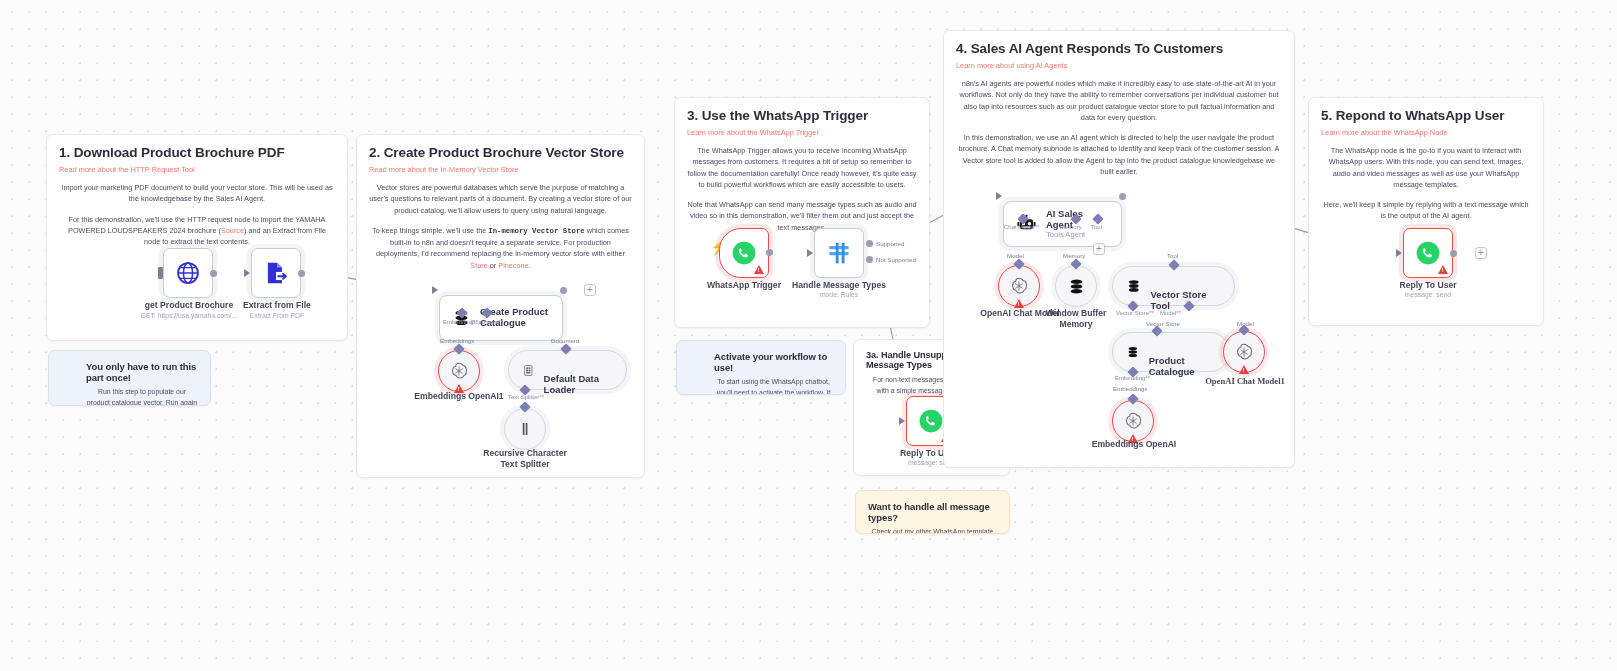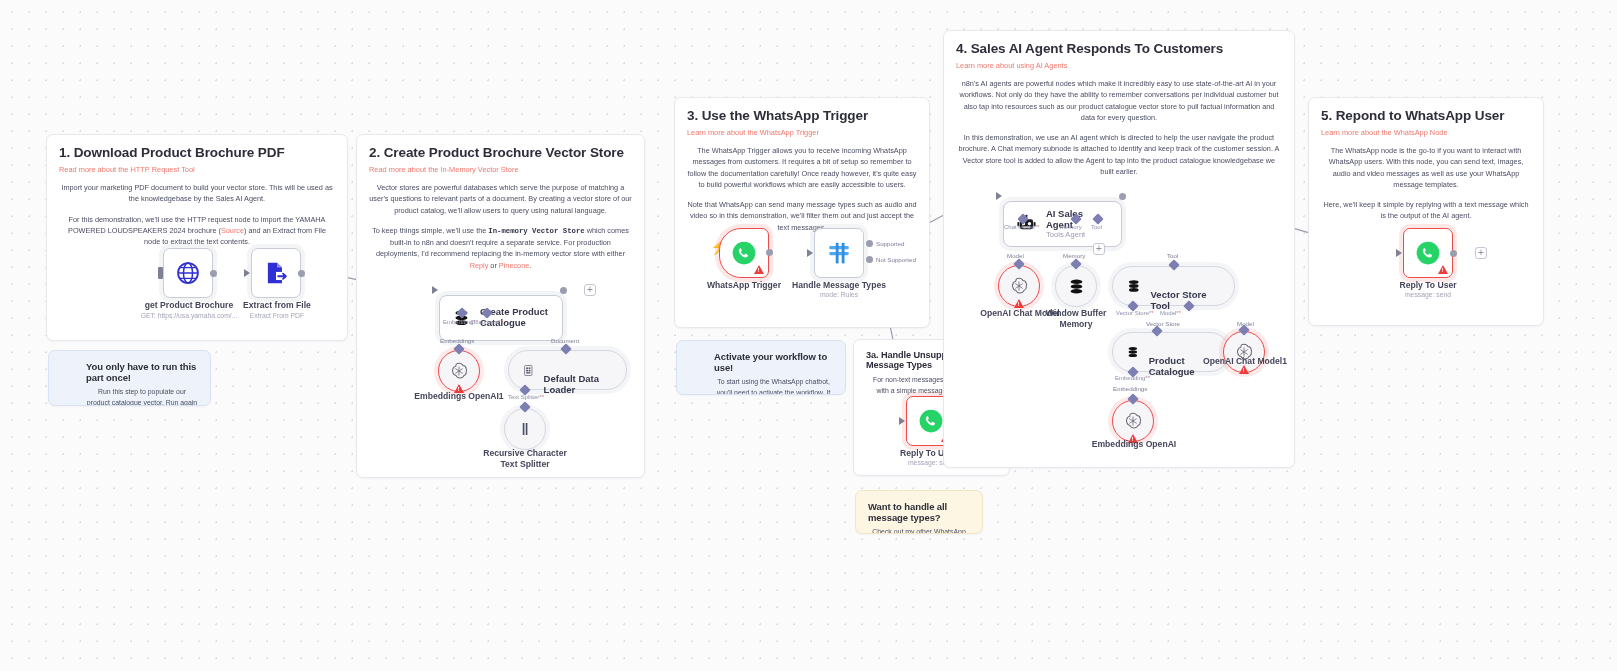--- a/index.html
+++ b/index.html
@@ -258,21 +258,21 @@
 
   <div class="sticky blue small" style="left:48px; top:350px; width:163px; height:56px;">
     <h3>You only have to run this part once!</h3>
     <p>Run this step to populate our product catalogue vector. Run again if you want to update the vector store with a new version.</p>
   </div>
 
   <div class="sticky" style="left:356px; top:134px; width:289px; height:344px;">
     <h3>2. Create Product Brochure Vector Store</h3>
     <a class="sublink">Read more about the In-Memory Vector Store</a>
     <p>Vector stores are powerful databases which serve the purpose of matching a user's questions to relevant parts of a document. By creating a vector store of our product catalog, we'll allow users to query using natural language.</p>
-    <p><span>To keep things simple, we'll use the </span><b>In-memory Vector Store</b><span> which comes built-in to n8n and doesn't require a separate service. For production deployments, I'd recommend replacing the in-memory vector store with either </span><a class="inline">Reply</a><span> or </span><a class="inline">Pinecone</a><span>.</span></p>
+    <p><span>To keep things simple, we'll use the </span><b>In-memory Vector Store</b><span> which comes built-in to n8n and doesn't require a separate service. For production deployments, I'd recommend replacing the in-memory vector store with either </span><a class="inline">Store</a><span> or </span><a class="inline">Pinecone</a><span>.</span></p>
   </div>
 
   <div class="node wide" style="left:439px; top:267px; width:124px;">
     <svg width="20" height="20" viewBox="0 0 24 24">
       <ellipse cx="12" cy="5.6" rx="7.6" ry="3" fill="#111"></ellipse>
       <ellipse cx="12" cy="11.8" rx="7.6" ry="3" fill="#111"></ellipse>
       <ellipse cx="12" cy="18" rx="7.6" ry="3" fill="#111"></ellipse>
     </svg>
     <div class="ntitle" style="width:74px;">Create Product Catalogue</div>
   </div>
@@ -370,21 +370,21 @@
       <path d="M8.4 7.3c.3 0 .6.1.8.5l.7 1.5c.1.3.1.5-.1.8l-.5.6c-.2.2-.2.4 0 .7.5.9 1.4 1.8 2.4 2.3.3.2.5.1.7-.1l.5-.6c.2-.2.4-.3.7-.2l1.6.7c.4.2.5.5.5.8-.1 1-1 1.8-2 1.8-3 0-6.5-3.4-6.5-6.4 0-1 .7-1.9 1.7-2.1z" fill="#fff"></path>
     </svg>
     <div class="warn"></div>
   </div>
   <div class="arrowin" style="left:899px; top:417px;"></div>
   <div class="dot" style="left:952px; top:418px;"></div>
   <div class="plusbtn" style="left:979px; top:415px;">+</div>
   <div class="nodelabel" style="left:886px; top:448px; width:90px;">Reply To User1</div>
   <div class="nodesub" style="left:886px; top:459px; width:90px;">message: send</div>
 
-  <div class="sticky yellow small" style="left:855px; top:490px; width:128px; height:44px;">
+  <div class="sticky yellow small" style="left:855px; top:490px; width:155px; height:44px;">
     <h3>Want to handle all message types?</h3>
     <p><span>Check out my other WhatsApp template in my creator page! </span></p>
   </div>
 
   <div class="sticky" style="left:943px; top:30px; width:352px; height:438px;">
     <h3>4. Sales AI Agent Responds To Customers</h3>
     <a class="sublink">Learn more about using AI Agents</a>
     <p>n8n's AI agents are powerful nodes which make it incredibly easy to use state-of-the-art AI in your workflows. Not only do they have the ability to remember conversations per individual customer but also tap into resources such as our product catalogue vector store to pull factual information and data for every question.</p>
     <p>In this demonstration, we use an AI agent which is directed to help the user navigate the product brochure. A Chat memory subnode is attached to identify and keep track of the customer session. A Vector store tool is added to allow the Agent to tap into the product catalogue knowledgebase we built earlier.</p>
   </div>
@@ -468,21 +468,21 @@
   <div class="conlabel" style="left:1113px; top:385px;">Embeddings</div>
 
   <div class="subnode circle err" style="left:1223px; top:331px;">
     <svg width="20" height="20" viewBox="0 0 24 24">
       <path d="M12 2.6c2.2 0 4 1.1 4.8 2.9 2 .2 3.6 1.7 3.9 3.7.5 1 .5 2.3 0 3.4.3 2-.9 3.9-2.7 4.7-.8 1.9-2.7 3.1-4.8 3.1-2.2 0-4.1-1.2-4.9-3.1-1.9-.3-3.4-1.8-3.7-3.8-.6-1.1-.6-2.4 0-3.5.2-2 1.7-3.5 3.6-3.8C7.9 3.9 9.8 2.6 12 2.6z" fill="none" stroke="#6b6b78" stroke-width="1.25"></path>
       <path d="M12 6.6v10.8M7.6 9.1l8.8 5.8M16.4 9.1l-8.8 5.8" fill="none" stroke="#6b6b78" stroke-width="1"></path>
     </svg>
     <div class="warn warnc" style="right:auto; bottom:-2px;"></div>
   </div>
   <div class="diamond" style="left:1240px; top:326px;"></div>
-  <div class="nodelabel" style="left:1197px; top:356px; width:96px;">OpenAI Chat Model1</div>
+  <div class="nodelabel" style="left:1197px; top:376px; width:96px;font-family:Liberation Serif, serif;">OpenAI Chat Model1</div>
 
   <div class="subnode circle err" style="left:1112px; top:400px;">
     <svg width="20" height="20" viewBox="0 0 24 24">
       <path d="M12 2.6c2.2 0 4 1.1 4.8 2.9 2 .2 3.6 1.7 3.9 3.7.5 1 .5 2.3 0 3.4.3 2-.9 3.9-2.7 4.7-.8 1.9-2.7 3.1-4.8 3.1-2.2 0-4.1-1.2-4.9-3.1-1.9-.3-3.4-1.8-3.7-3.8-.6-1.1-.6-2.4 0-3.5.2-2 1.7-3.5 3.6-3.8C7.9 3.9 9.8 2.6 12 2.6z" fill="none" stroke="#6b6b78" stroke-width="1.25"></path>
       <path d="M12 6.6v10.8M7.6 9.1l8.8 5.8M16.4 9.1l-8.8 5.8" fill="none" stroke="#6b6b78" stroke-width="1"></path>
     </svg>
     <div class="warn warnc" style="right:auto; bottom:-2px;"></div>
   </div>
   <div class="diamond" style="left:1129px; top:395px;"></div>
   <div class="nodelabel" style="left:1086px; top:439px; width:96px;">Embeddings OpenAI</div>

